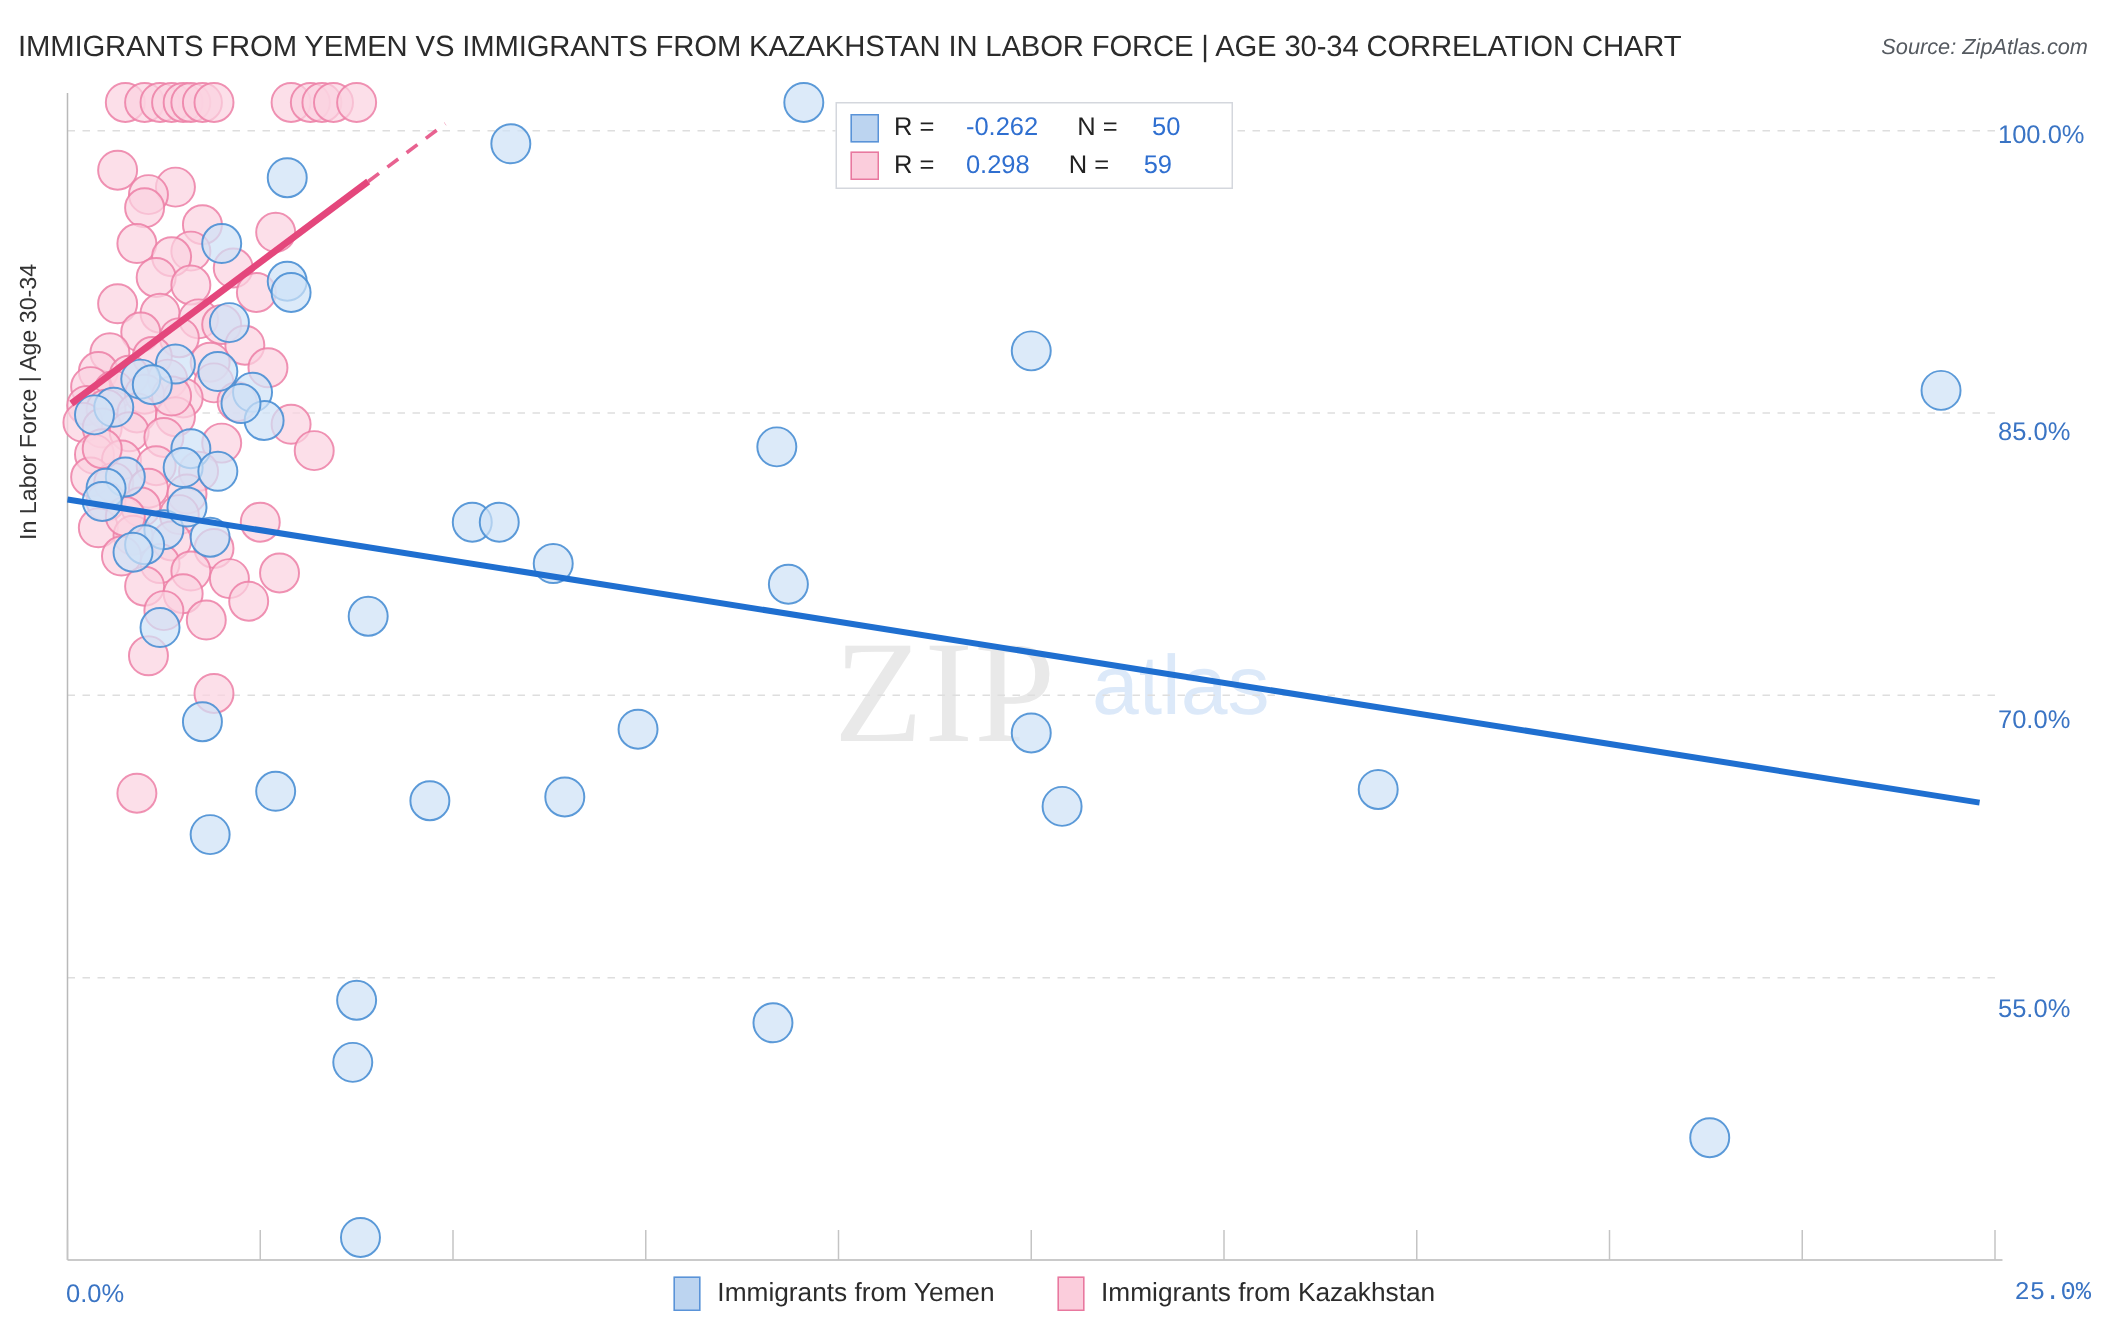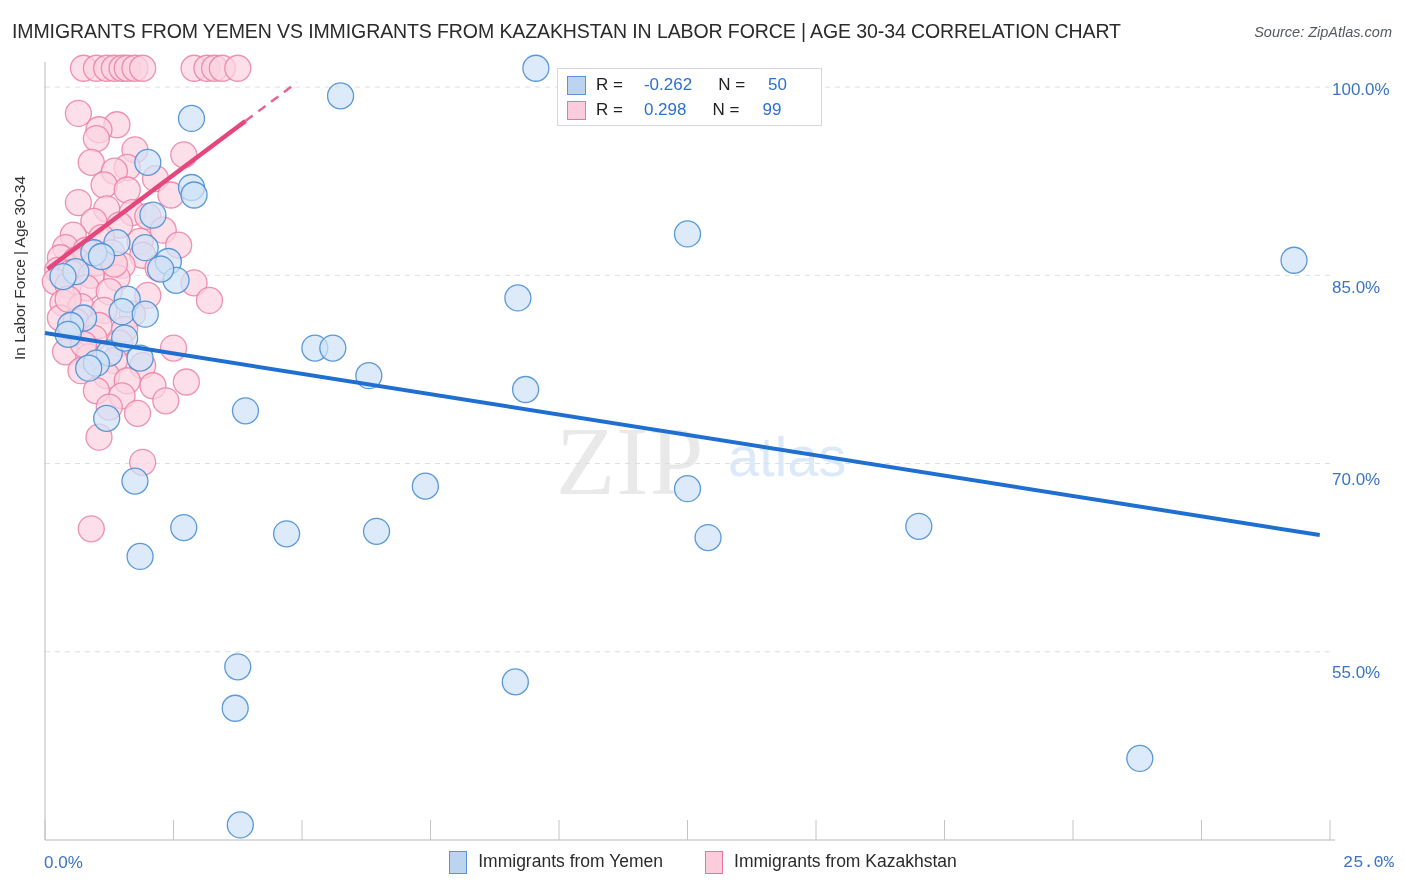--- a/index.html
+++ b/index.html
@@ -327,21 +327,21 @@
       <span class="stat-k">R =</span>
       <span class="stat-v">-0.262</span>
       <span class="stat-n-k">N =</span>
       <span class="stat-n-v">50</span>
     </div>
     <div class="stat-row r2">
       <span class="stat-swatch sw-pink"></span>
       <span class="stat-k">R =</span>
       <span class="stat-v">0.298</span>
       <span class="stat-n-k">N =</span>
-      <span class="stat-n-v">99</span>
+      <span class="stat-n-v">59</span>
     </div>
   </div>
 
   <div id="bottom-legend">
     <div class="legend-entry">
       <span class="legend-swatch sw-blue"></span>
       <span class="legend-text">Immigrants from Yemen</span>
     </div>
     <div class="legend-entry">
       <span class="legend-swatch sw-pink"></span>

